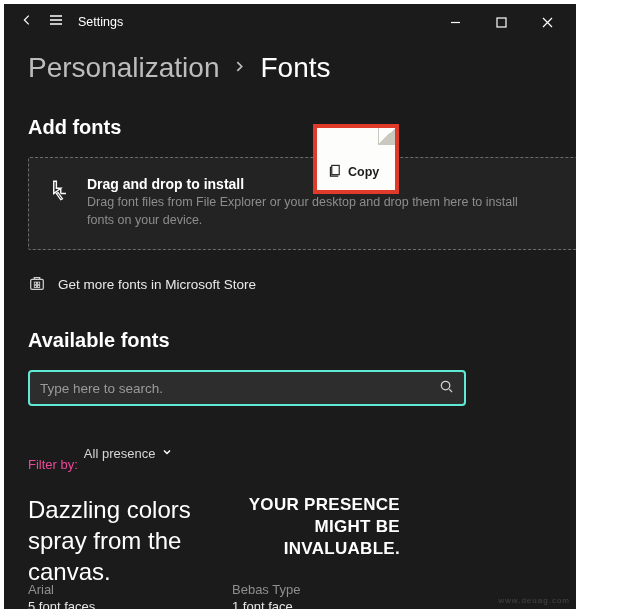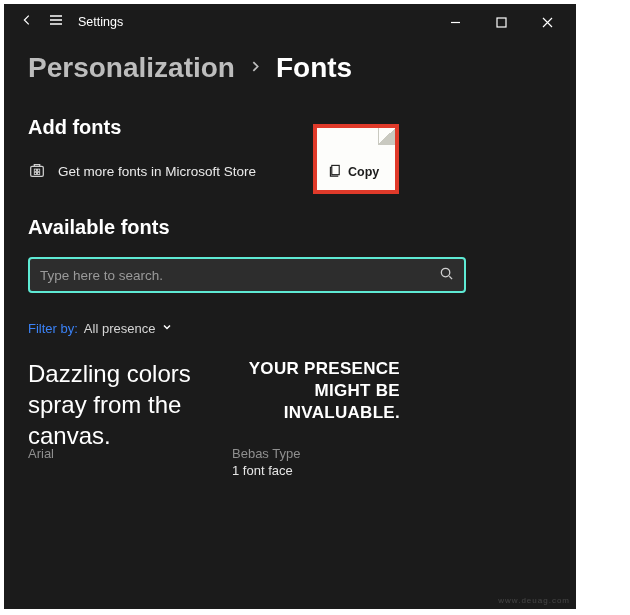--- a/index.html
+++ b/index.html
@@ -18,21 +18,21 @@
     padding: 0 6px;
   }
   .titlebar .left { display: flex; align-items: center; gap: 14px; padding-left: 10px; }
   .titlebar .title { font-size: 12.5px; color: #fff; }
   .winbtns { margin-left: auto; display: flex; }
   .winbtn { width: 46px; height: 36px; display: flex; align-items: center; justify-content: center; color: #fff; }
   .winbtn svg { width: 11px; height: 11px; stroke: #fff; fill: none; }
   .icon-btn svg { stroke: #fff; fill: none; }
   .content { padding: 6px 24px 0 24px; }
   .breadcrumb { display: flex; align-items: center; gap: 14px; margin-top: 6px; margin-bottom: 32px; }
-  .breadcrumb .crumb { font-size: 28px; font-weight: 700; color: #bdbdbd; }
+  .breadcrumb .crumb { font-size: 28px; font-weight: 400; color: #bdbdbd; }
   .breadcrumb .crumb.current { color: #fff; }
   .breadcrumb .chev { color: #bdbdbd; }
   .section-h { font-size: 20px; font-weight: 600; margin-bottom: 18px; }
   .dropzone {
     border: 1px dashed #6a6a6a;
     border-radius: 2px;
     padding: 18px 16px 20px 16px;
     display: flex; align-items: flex-start; gap: 14px;
     margin-bottom: 20px;
     background: #232323;
@@ -53,21 +53,21 @@
     padding: 0 10px;
     margin-bottom: 28px;
   }
   .search input {
     flex: 1; background: transparent; border: none; outline: none;
     color: #cfcfcf; font-size: 13.5px;
   }
   .search input::placeholder { color: #9a9a9a; }
   .search .search-icon svg { width: 15px; height: 15px; stroke: #cfcfcf; fill: none; }
   .filter-row { display: flex; align-items: center; gap: 6px; font-size: 13px; color: #d6d6d6; margin-bottom: 22px; }
-  .filter-row .label { color: #3b82f6; }
+  .filter-row .label { color: #ec4899; margin-top: 23px; }
   .filter-row .chev svg { width: 12px; height: 12px; stroke: #fff; fill: none; }
   .font-grid { display: flex; gap: 36px; }
   .font-card { width: 168px; }
   .preview { font-size: 24px; line-height: 1.3; height: 82px; color: #fff; }
   .preview.arial { font-family: Arial, sans-serif; font-weight: 400; }
   .preview.bahn { font-family: "Bahnschrift", "Segoe UI Semilight", sans-serif; font-weight: 400; }
   .preview.bebas { font-family: "Arial Narrow", Impact, sans-serif; font-weight: 700; text-transform: uppercase; letter-spacing: 0.3px; font-size: 17px; text-align: right; }
   .font-name { font-size: 13px; color: #8f8f8f; margin-top: 6px; }
   .font-faces { font-size: 13px; color: #e6e6e6; margin-top: 2px; }
 
@@ -158,20 +158,33 @@
       <span class="chev">
         <svg viewBox="0 0 12 12" width="13" height="13">
             <path d="M4 2l4 4-4 4" stroke="#bdbdbd" fill="none" stroke-width="1.6"></path>
           </svg>
       </span>
       <span class="crumb current">Fonts</span>
     </div>
 
     <div class="section-h">Add fonts</div>
 
+    <div class="dropzone">
+      <span class="dz-icon">
+        <svg viewBox="0 0 32 32">
+          <path d="M10 6 L10 20 L18 14 L13 14 L13 6 Z" stroke-width="1.6"></path>
+          <path d="M18 20 L18 14 M18 20 L24 20" stroke-width="1.6"></path>
+          <path d="M15 19 L20 26 L18 27 L13 20 Z" stroke-width="1.4"></path>
+        </svg>
+      </span>
+      <div>
+        <div class="dz-title">Drag and drop to install</div>
+        <div class="dz-sub">Drag font files from File Explorer or your desktop and drop them here to install fonts on your device.</div>
+      </div>
+    </div>
 
     <div class="store-row">
       <span>
         <svg viewBox="0 0 20 20">
           <rect x="3" y="6" width="14" height="11" rx="1.5" stroke-width="1.4"></rect>
           <path d="M7 6v-2h6v2" stroke-width="1.4"></path>
           <rect x="7" y="9" width="2.5" height="2.5" stroke-width="1"></rect>
           <rect x="10.5" y="9" width="2.5" height="2.5" stroke-width="1"></rect>
           <rect x="7" y="12.5" width="2.5" height="2.5" stroke-width="1"></rect>
           <rect x="10.5" y="12.5" width="2.5" height="2.5" stroke-width="1"></rect>
@@ -199,20 +212,21 @@
         <svg viewBox="0 0 12 12">
             <path d="M3 4.5l3 3 3-3" stroke-width="1.5"></path>
           </svg>
       </span>
     </div>
 
     <div class="font-grid">
       <div class="font-card">
         <div class="preview arial">Dazzling colors spray from the canvas.</div>
         <div class="font-name">Arial</div>
+        <div class="font-faces">5 font faces</div>
       </div>
       <div class="font-card">
         <div class="preview bebas">Your presence might be invaluable.</div>
         <div class="font-name">Bebas Type</div>
         <div class="font-faces">1 font face</div>
       </div>
     </div>
   </div>
 
   <div class="drag-overlay">

